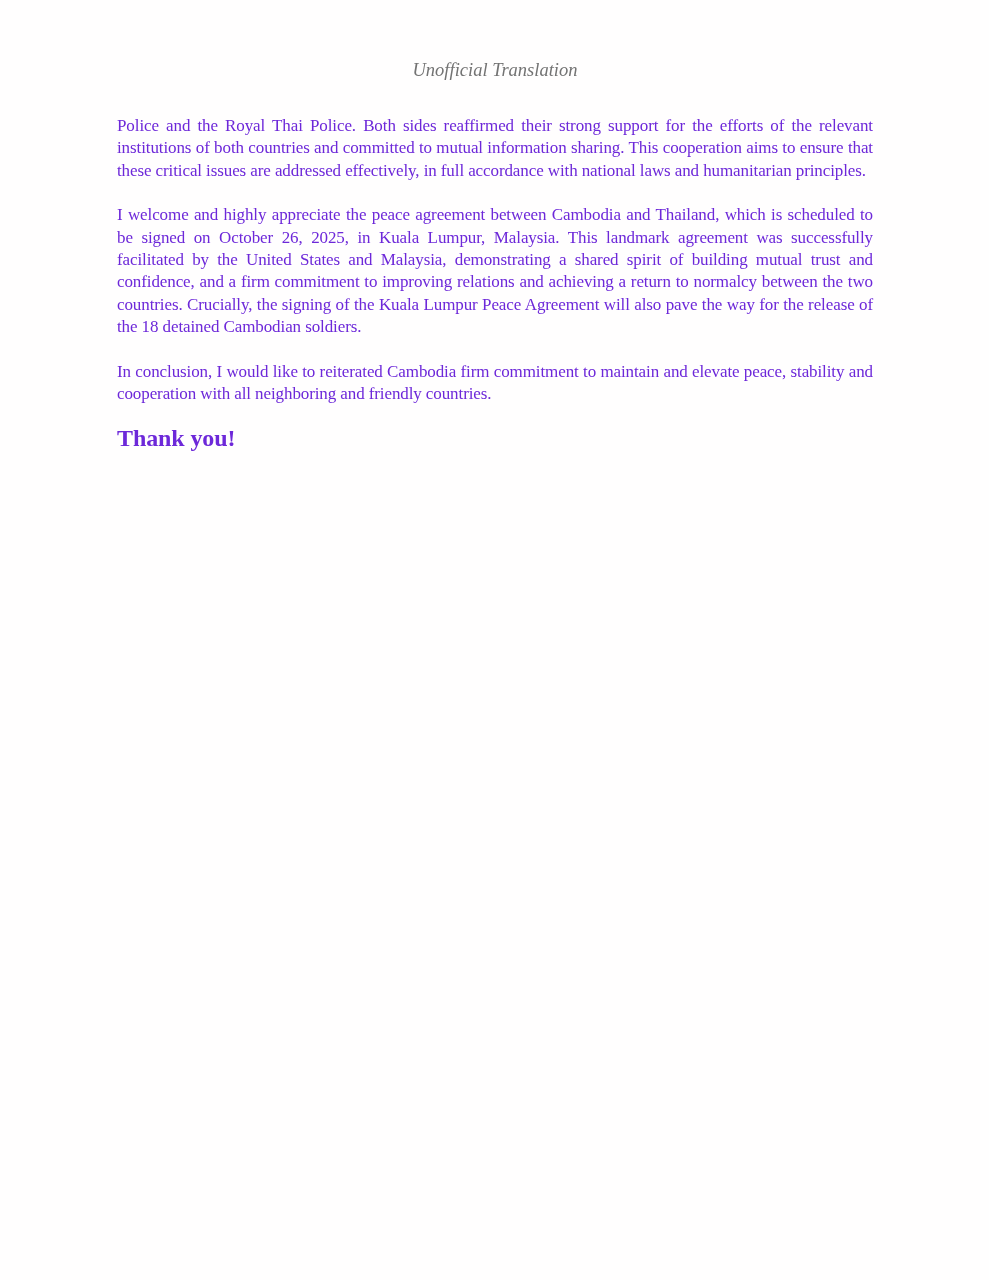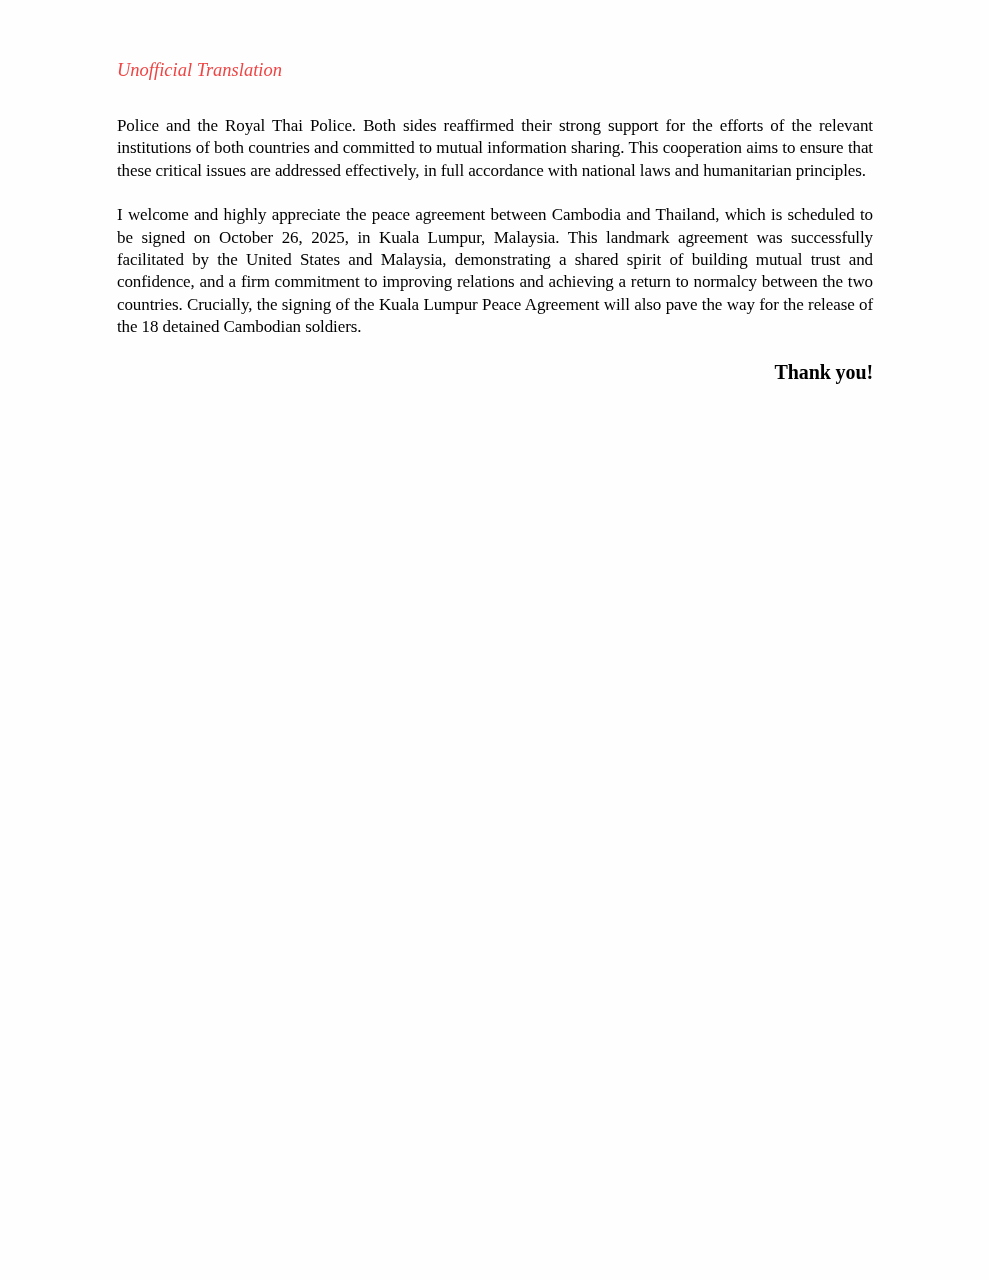--- a/index.html
+++ b/index.html
@@ -15,58 +15,59 @@
     font-family: "Liberation Serif", serif;
     color: #141414;
     overflow: hidden;
     box-sizing: border-box;
   }
   .header-note {
     position: absolute;
     top: 59px;
     left: 117px;
     right: 116px;
-    text-align: left;
+    text-align: center;
     font-style: italic;
     font-size: 18.5px;
     line-height: 23px;
-    color: #ef4444;
+    color: #737373;
   }
   .content {
     position: absolute;
     top: 115px;
     left: 117px;
     right: 116px;
   }
   .content p {
     margin: 0 0 22px 0;
     font-size: 17px;
     line-height: 22.4px;
     letter-spacing: -0.1px;
     text-align: justify;
-    color: #000000;
+    color: #6d28d9;
   }
   .content p.closing {
     font-weight: bold;
-    text-align: right;
-    font-size: 20px;
+    text-align: left;
+    font-size: 24px;
   }
 </style>
 </head>
 <body>
 
 <div class="page">
 
   <div class="header-note">Unofficial Translation</div>
 
   <div class="content">
 
     <p>Police and the Royal Thai Police. Both sides reaffirmed their strong support for the efforts of the relevant institutions of both countries and committed to mutual information sharing. This cooperation aims to ensure that these critical issues are addressed effectively, in full accordance with national laws and humanitarian principles.</p>
 
     <p>I welcome and highly appreciate the peace agreement between Cambodia and Thailand, which is scheduled to be signed on October 26, 2025, in Kuala Lumpur, Malaysia. This landmark agreement was successfully facilitated by the United States and Malaysia, demonstrating a shared spirit of building mutual trust and confidence, and a firm commitment to improving relations and achieving a return to normalcy between the two countries. Crucially, the signing of the Kuala Lumpur Peace Agreement will also pave the way for the release of the 18 detained Cambodian soldiers.</p>
 
 
+    <p>In conclusion, I would like to reiterated Cambodia firm commitment to maintain and elevate peace, stability and cooperation with all neighboring and friendly countries.</p>
 
     <p class="closing">Thank you!</p>
 
   </div>
 
 </div>
 
 </body></html>

